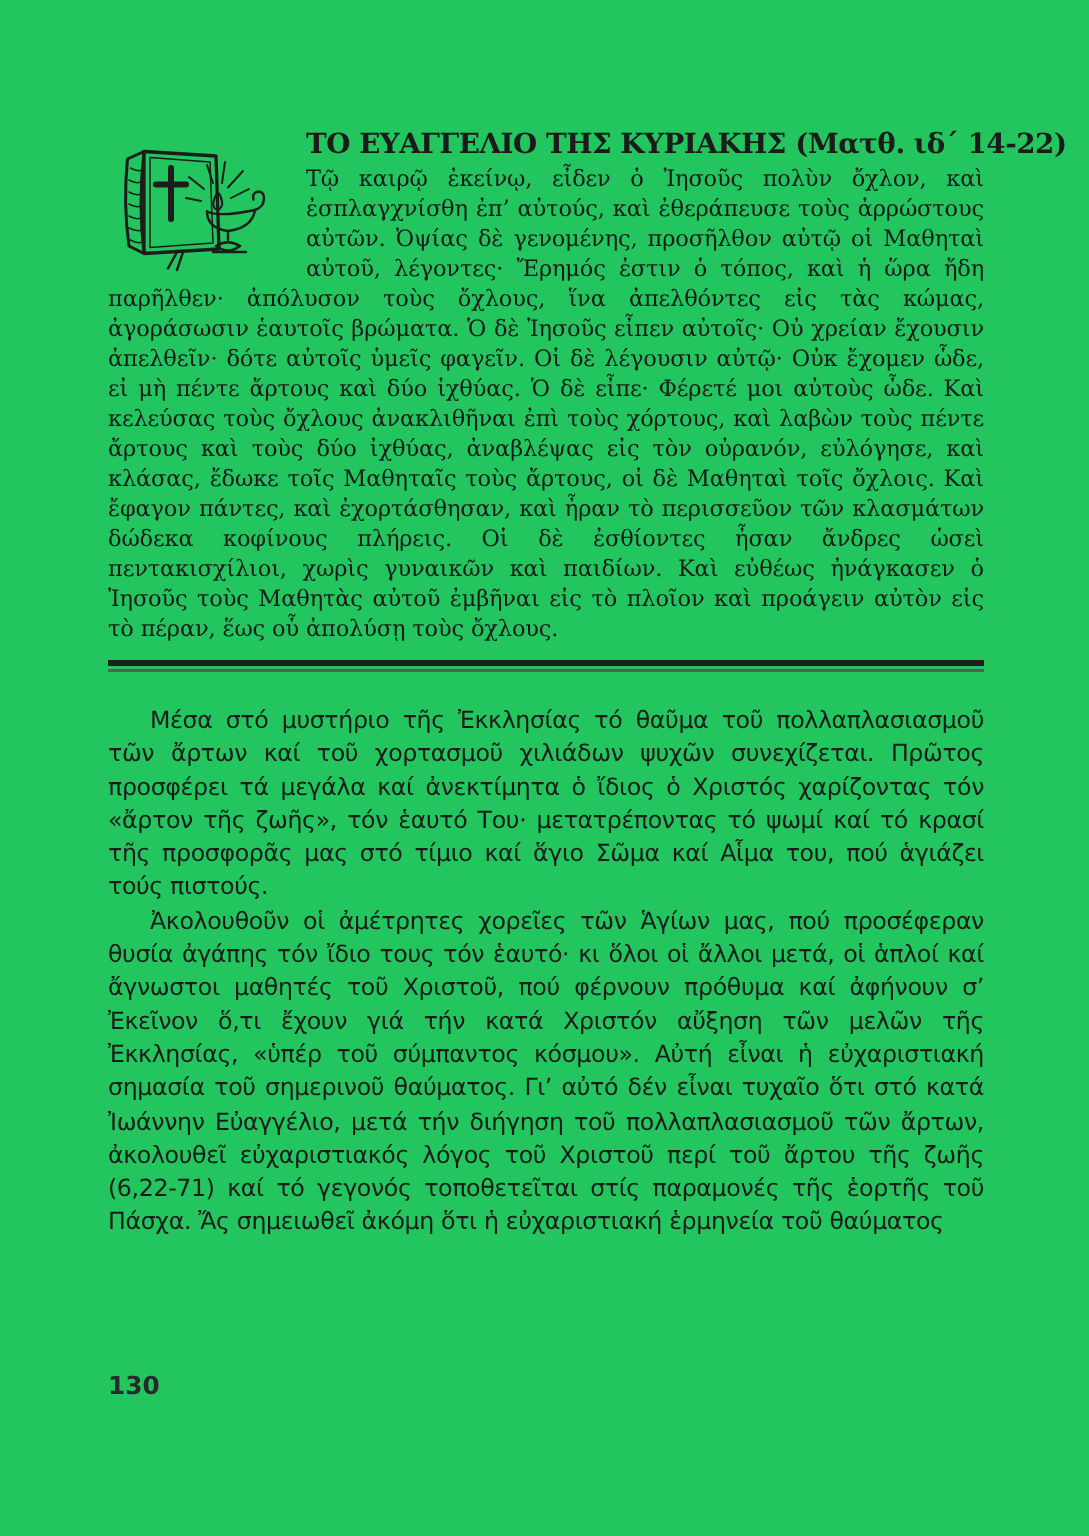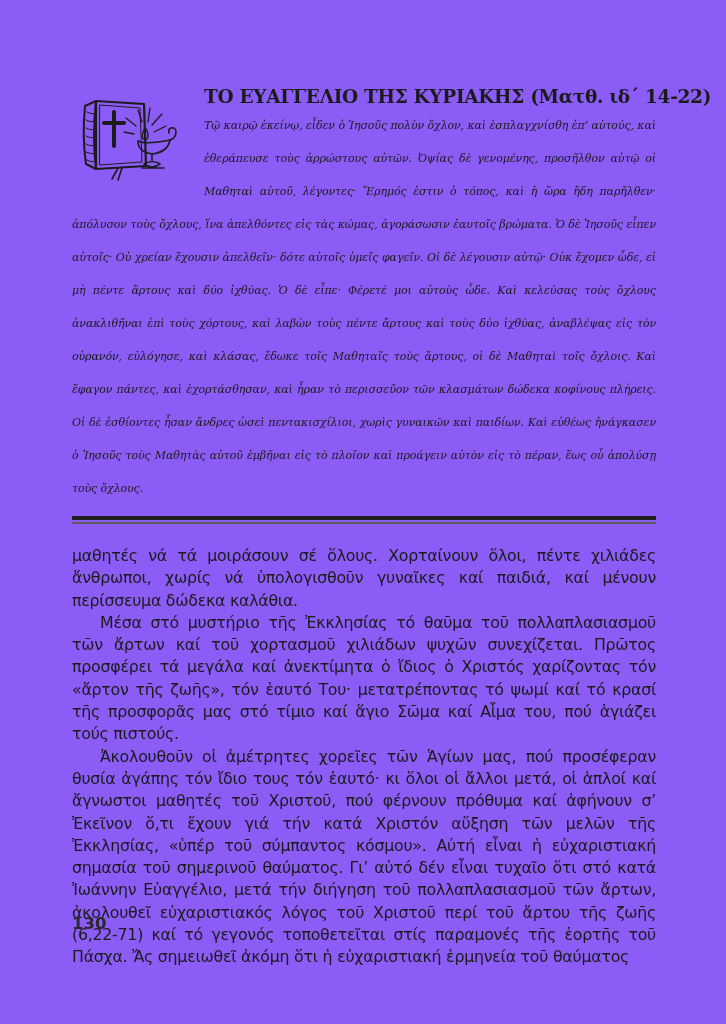--- a/index.html
+++ b/index.html
@@ -1,20 +1,20 @@
 <!DOCTYPE html>
 <html lang="el"><head>
 <meta charset="utf-8">
 <style>
   html,body { margin:0; padding:0; background:#e8e8e8; }
   .page {
     position:relative;
     width:726px; height:1024px;
     margin:0 auto;
-    background:#8b5cf6;
+    background:#22c55e;
     color:#1b1b1b;
     font-family:"DejaVu Serif", serif;
     overflow:hidden;
   }
   .content {
     position:absolute;
     left:72px; top:84px;
     width:584px;
   }
   .icon-float {
@@ -32,23 +32,22 @@
     white-space:nowrap;
   }
   h2.subtitle {
     font-size:18px;
     font-weight:bold;
     line-height:25px;
     margin:2px 0 5px 0;
     letter-spacing:-0.2px;
   }
   p.gospel {
-    font-style:italic;
-    font-size:11px;
-    line-height:33px;
+    font-size:15px;
+    line-height:20px;
     text-align:justify;
     margin:0;
     letter-spacing:-0.1px;
   }
   .separator {
     clear:both;
     margin-top:11px;
     height:2px;
     border-top:4px solid #1e1e1e;
     border-bottom:2px solid #5a5a5a;
@@ -113,21 +112,20 @@
         </svg>
       </div>
 
       <h1 class="title">ΤΟ ΕΥΑΓΓΕΛΙΟ ΤΗΣ ΚΥΡΙΑΚΗΣ (Ματθ. ιδ΄ 14-22)</h1>
       <p class="gospel">Τῷ καιρῷ ἐκείνῳ, εἶδεν ὁ Ἰησοῦς πολὺν ὄχλον, καὶ ἐσπλαγχνίσθη ἐπ’ αὐτούς, καὶ ἐθεράπευσε τοὺς ἀρρώστους αὐτῶν. Ὀψίας δὲ γενομένης, προσῆλθον αὐτῷ οἱ Μαθηταὶ αὐτοῦ, λέγοντες· Ἔρημός ἐστιν ὁ τόπος, καὶ ἡ ὥρα ἤδη παρῆλθεν· ἀπόλυσον τοὺς ὄχλους, ἵνα ἀπελθόντες εἰς τὰς κώμας, ἀγοράσωσιν ἑαυτοῖς βρώματα. Ὁ δὲ Ἰησοῦς εἶπεν αὐτοῖς· Οὐ χρείαν ἔχουσιν ἀπελθεῖν· δότε αὐτοῖς ὑμεῖς φαγεῖν. Οἱ δὲ λέγουσιν αὐτῷ· Οὐκ ἔχομεν ὧδε, εἰ μὴ πέντε ἄρτους καὶ δύο ἰχθύας. Ὁ δὲ εἶπε· Φέρετέ μοι αὐτοὺς ὧδε. Καὶ κελεύσας τοὺς ὄχλους ἀνακλιθῆναι ἐπὶ τοὺς χόρτους, καὶ λαβὼν τοὺς πέντε ἄρτους καὶ τοὺς δύο ἰχθύας, ἀναβλέψας εἰς τὸν οὐρανόν, εὐλόγησε, καὶ κλάσας, ἔδωκε τοῖς Μαθηταῖς τοὺς ἄρτους, οἱ δὲ Μαθηταὶ τοῖς ὄχλοις. Καὶ ἔφαγον πάντες, καὶ ἐχορτάσθησαν, καὶ ἦραν τὸ περισσεῦον τῶν κλασμάτων δώδεκα κοφίνους πλήρεις. Οἱ δὲ ἐσθίοντες ἦσαν ἄνδρες ὡσεὶ πεντακισχίλιοι, χωρὶς γυναικῶν καὶ παιδίων. Καὶ εὐθέως ἠνάγκασεν ὁ Ἰησοῦς τοὺς Μαθητὰς αὐτοῦ ἐμβῆναι εἰς τὸ πλοῖον καὶ προάγειν αὐτὸν εἰς τὸ πέραν, ἕως οὗ ἀπολύσῃ τοὺς ὄχλους.</p>
     </div>
 
     <div class="separator"></div>
 
     <div class="commentary">
-      <p>μαθητές νά τά μοιράσουν σέ ὅλους. Χορταίνουν ὅλοι, πέντε χιλιάδες ἄνθρωποι, χωρίς νά ὑπολογισθοῦν γυναῖκες καί παιδιά, καί μένουν περίσσευμα δώδεκα καλάθια.</p>
       <p class="indent">Μέσα στό μυστήριο τῆς Ἐκκλησίας τό θαῦμα τοῦ πολλαπλασιασμοῦ τῶν ἄρτων καί τοῦ χορτασμοῦ χιλιάδων ψυχῶν συνεχίζεται. Πρῶτος προσφέρει τά μεγάλα καί ἀνεκτίμητα ὁ ἴδιος ὁ Χριστός χαρίζοντας τόν «ἄρτον τῆς ζωῆς», τόν ἑαυτό Του· μετατρέποντας τό ψωμί καί τό κρασί τῆς προσφορᾶς μας στό τίμιο καί ἅγιο Σῶμα καί Αἷμα του, πού ἁγιάζει τούς πιστούς.</p>
       <p class="indent">Ἀκολουθοῦν οἱ ἀμέτρητες χορεῖες τῶν Ἁγίων μας, πού προσέφεραν θυσία ἀγάπης τόν ἴδιο τους τόν ἑαυτό· κι ὅλοι οἱ ἄλλοι μετά, οἱ ἁπλοί καί ἄγνωστοι μαθητές τοῦ Χριστοῦ, πού φέρνουν πρόθυμα καί ἀφήνουν σ’ Ἐκεῖνον ὅ,τι ἔχουν γιά τήν κατά Χριστόν αὔξηση τῶν μελῶν τῆς Ἐκκλησίας, «ὑπέρ τοῦ σύμπαντος κόσμου». Αὐτή εἶναι ἡ εὐχαριστιακή σημασία τοῦ σημερινοῦ θαύματος. Γι’ αὐτό δέν εἶναι τυχαῖο ὅτι στό κατά Ἰωάννην Εὐαγγέλιο, μετά τήν διήγηση τοῦ πολλαπλασιασμοῦ τῶν ἄρτων, ἀκολουθεῖ εὐχαριστιακός λόγος τοῦ Χριστοῦ περί τοῦ ἄρτου τῆς ζωῆς (6,22-71) καί τό γεγονός τοποθετεῖται στίς παραμονές τῆς ἑορτῆς τοῦ Πάσχα. Ἄς σημειωθεῖ ἀκόμη ὅτι ἡ εὐχαριστιακή ἑρμηνεία τοῦ θαύματος</p>
     </div>
 
   </div>
 
   <div class="page-number">130</div>
 </div>
 
 </body></html>

